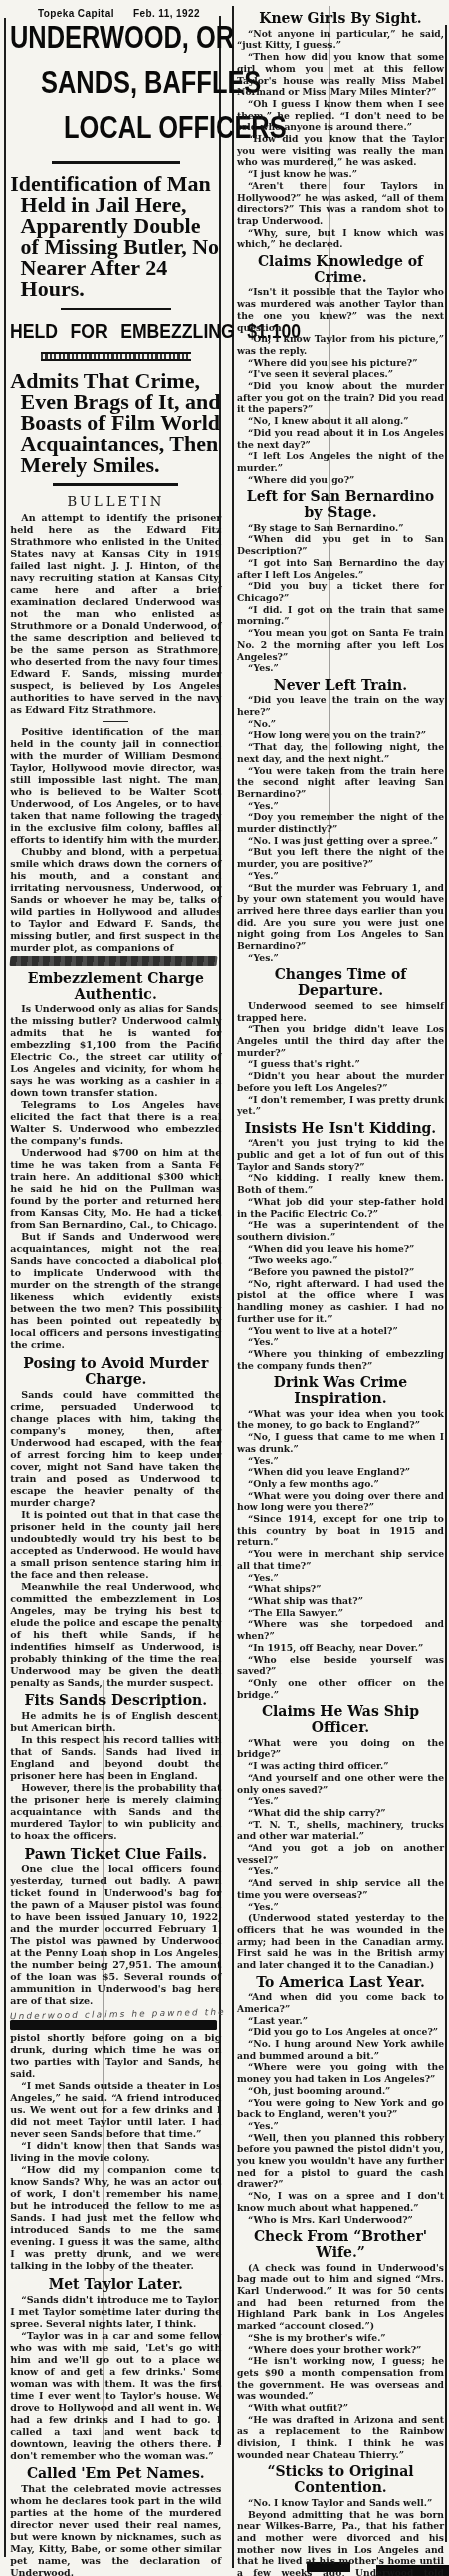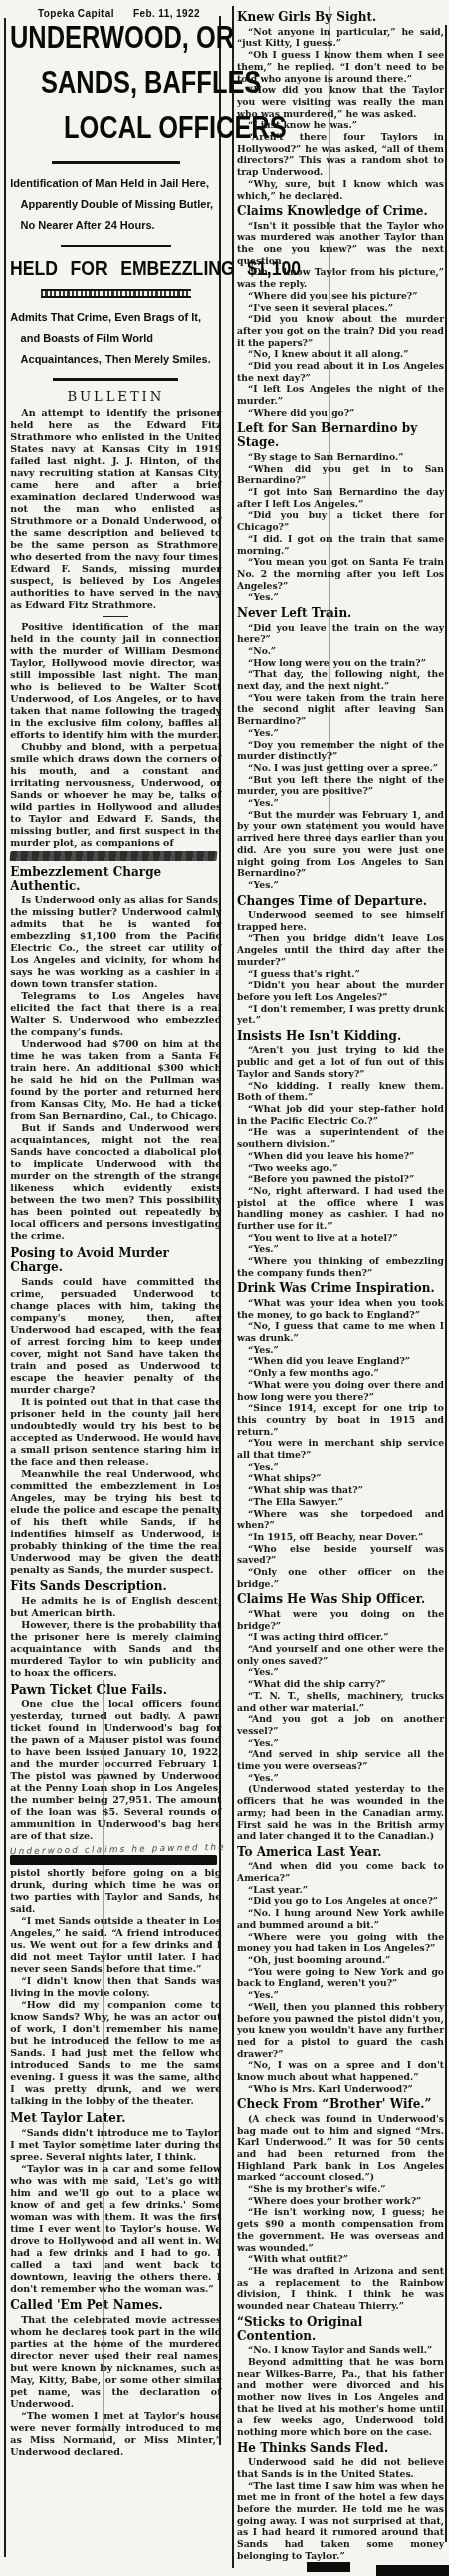--- a/index.html
+++ b/index.html
@@ -22,27 +22,27 @@
            line-height:45px;transform:scaleX(.82);transform-origin:left;white-space:nowrap;
            color:#0a0a0a;}
   .hl2{margin-left:31px;}
   .hl3{margin-left:54px;}
   .hrule{background:#121212;height:2.2px;margin:8.8px auto;}
   .hr1{width:128px;height:2.9px;margin-top:11.7px;}
   .hr2{width:110px;}
   .hr3{width:125px;}
   .dblrule{width:150px;height:5.1px;border-top:2.2px solid #121212;border-bottom:2.2px solid #121212;
            margin:8.8px auto;background:repeating-linear-gradient(90deg,#333 0 2.2px,transparent 2.2px 4.4px);}
-  .deck{font-family:Liberation Sans, sans-serif;font-weight:bold;font-size:11px;
+  .deck{font-family:Liberation Serif, serif;font-weight:bold;font-size:22px;
         line-height:21px;padding-left:10.3px;text-indent:-10.3px;color:#0d0d0d;margin:4.4px 0;}
   .embezzle{font-family:"Liberation Sans", sans-serif;font-weight:800;font-size:20.5px;
             white-space:nowrap;transform:scaleX(.86);transform-origin:left;word-spacing:8.8px;
             color:#0a0a0a;margin-top:2.9px;}
   
-  .shead{font-weight:bold;font-size:12px;text-align:left;margin:3.7px 0 1.5px;color:#0d0d0d;}
+  .shead{font-weight:bold;font-size:14px;text-align:center;margin:3.7px 0 1.5px;color:#0d0d0d;}
   .bulletin-head{font-weight:normal;font-size:13.2px;text-align:center;letter-spacing:2.9px;margin:5.9px 0 2.9px;}
   .para{font-weight:bold;font-size:9.5px;line-height:12px;text-align:justify;
         text-indent:11px;color:#171717;}
   #col-right .para{font-size:9.2px;line-height:11.7px;}
   #col-right .shead{margin:2.9px 0 1.5px;}
   .para.noind{text-indent:0;}
   .dash{width:25px;height:1.5px;background:#222;margin:4.4px auto;}
   .hw{font-family:"DejaVu Sans", sans-serif;font-style:italic;font-size:8.8px;color:#4a4a4a;
       letter-spacing:2.2px;transform:rotate(-1.2deg);white-space:nowrap;margin-top:1.5px;}
   .redact{height:9.5px;background:#0e0e0e;border-radius:1.5px;margin:1.5px 4.4px 2.9px 0;}
@@ -91,20 +91,21 @@
         <div class="para">Is Underwood only as alias for Sands, the missing butler? Underwood calmly admits that he is wanted for embezzling $1,100 from the Pacific Electric Co., the street car utility of Los Angeles and vicinity, for whom he says he was working as a cashier in a down town transfer station.</div>
         <div class="para">Telegrams to Los Angeles have elicited the fact that there is a real Walter S. Underwood who embezzled the company's funds.</div>
         <div class="para">Underwood had $700 on him at the time he was taken from a Santa Fe train here. An additional $300 which he said he hid on the Pullman was found by the porter and returned here from Kansas City, Mo. He had a ticket from San Bernardino, Cal., to Chicago.</div>
         <div class="para">But if Sands and Underwood were acquaintances, might not the real Sands have concocted a diabolical plot to implicate Underwood with the murder on the strength of the strange likeness which evidently exists between the two men? This possibility has been pointed out repeatedly by local officers and persons investigating the crime.</div>
         <div class="shead">Posing to Avoid Murder Charge.</div>
         <div class="para">Sands could have committed the crime, persuaded Underwood to change places with him, taking the company's money, then, after Underwood had escaped, with the fear of arrest forcing him to keep under cover, might not Sand have taken the train and posed as Underwood to escape the heavier penalty of the murder charge?</div>
         <div class="para">It is pointed out that in that case the prisoner held in the county jail here undoubtedly would try his best to be accepted as Underwood. He would have a small prison sentence staring him in the face and then release.</div>
         <div class="para">Meanwhile the real Underwood, who committed the embezzlement in Los Angeles, may be trying his best to elude the police and escape the penalty of his theft while Sands, if he indentifies himself as Underwood, is probably thinking of the time the real Underwood may be given the death penalty as Sands, the murder suspect.</div>
         <div class="shead">Fits Sands Description.</div>
         <div class="para">He admits he is of English descent, but American birth.</div>
+        <div class="para">In this respect his record tallies with that of Sands. Sands had lived in England and beyond doubt the prisoner here has been in England.</div>
         <div class="para">However, there is the probability that the prisoner here is merely claiming acquaintance with Sands and the murdered Taylor to win publicity and to hoax the officers.</div>
         <div class="shead">Pawn Ticket Clue Fails.</div>
         <div class="para">One clue the local officers found yesterday, turned out badly. A pawn ticket found in Underwood's bag for the pawn of a Mauser pistol was found to have been issued January 10, 1922, and the murder occurred February 1. The pistol was pawned by Underwood at the Penny Loan shop in Los Angeles, the number being 27,951. The amount of the loan was $5. Several rounds of ammunition in Underwood's bag here are of that size.</div>
         <div class="hw">Underwood claims he pawned the</div>
         <div class="redact"></div>
         <div class="para noind">pistol shortly before going on a big drunk, during which time he was on two parties with Taylor and Sands, he said.</div>
         <div class="para">“I met Sands outside a theater in Los Angeles,” he said. “A friend introduced us. We went out for a few drinks and I did not meet Taylor until later. I had never seen Sands before that time.”</div>
         <div class="para">“I didn't know then that Sands was living in the movie colony.</div>
         <div class="para">“How did my companion come to know Sands? Why, he was an actor out of work, I don't remember his name, but he introduced the fellow to me as Sands. I had just met the fellow who introduced Sands to me the same evening. I guess it was the same, altho I was pretty drunk, and we were talking in the lobby of the theater.</div>
         <div class="shead">Met Taylor Later.</div>
@@ -113,38 +114,39 @@
         <div class="shead">Called 'Em Pet Names.</div>
         <div class="para">That the celebrated movie actresses whom he declares took part in the wild parties at the home of the murdered director never used their real names, but were known by nicknames, such as May, Kitty, Babe, or some other similar pet name, was the declaration of Underwood.</div>
         <div class="para">“The women I met at Taylor's house were never formally introduced to me as Miss Normand, or Miss Minter,” Underwood declared.</div>
       </div>
   </div>
 
   <div class="col" id="col-right">
     <div id="right-flow">
         <div class="shead">Knew Girls By Sight.</div>
         <div class="para">“Not anyone in particular,” he said, “just Kitty, I guess.”</div>
+        <div class="para">“Then how did you know that some girl whom you met at this fellow Taylor's house was really Miss Mabel Normand or Miss Mary Miles Minter?”</div>
         <div class="para">“Oh I guess I know them when I see them,” he replied. “I don't need to be told who anyone is around there.”</div>
         <div class="para">“How did you know that the Taylor you were visiting was really the man who was murdered,” he was asked.</div>
         <div class="para">“I just know he was.”</div>
         <div class="para">“Aren't there four Taylors in Hollywood?” he was asked, “all of them directors?” This was a random shot to trap Underwood.</div>
         <div class="para">“Why, sure, but I know which was which,” he declared.</div>
         <div class="shead">Claims Knowledge of Crime.</div>
         <div class="para">“Isn't it possible that the Taylor who was murdered was another Taylor than the one you knew?” was the next question.</div>
         <div class="para">“Oh, I know Taylor from his picture,” was the reply.</div>
         <div class="para">“Where did you see his picture?”</div>
         <div class="para">“I've seen it several places.”</div>
         <div class="para">“Did you know about the murder after you got on the train? Did you read it the papers?”</div>
         <div class="para">“No, I knew about it all along.”</div>
         <div class="para">“Did you read about it in Los Angeles the next day?”</div>
         <div class="para">“I left Los Angeles the night of the murder.”</div>
         <div class="para">“Where did you go?”</div>
         <div class="shead">Left for San Bernardino by Stage.</div>
         <div class="para">“By stage to San Bernardino.”</div>
-        <div class="para">“When did you get in to San Bernardino?”</div>
+        <div class="para">“When did you get in to San Description?”</div>
         <div class="para">“I got into San Bernardino the day after I left Los Angeles.”</div>
         <div class="para">“Did you buy a ticket there for Chicago?”</div>
         <div class="para">“I did. I got on the train that same morning.”</div>
         <div class="para">“You mean you got on Santa Fe train No. 2 the morning after you left Los Angeles?”</div>
         <div class="para">“Yes.”</div>
         <div class="shead">Never Left Train.</div>
         <div class="para">“Did you leave the train on the way here?”</div>
         <div class="para">“No.”</div>
         <div class="para">“How long were you on the train?”</div>
         <div class="para">“That day, the following night, the next day, and the next night.”</div>

